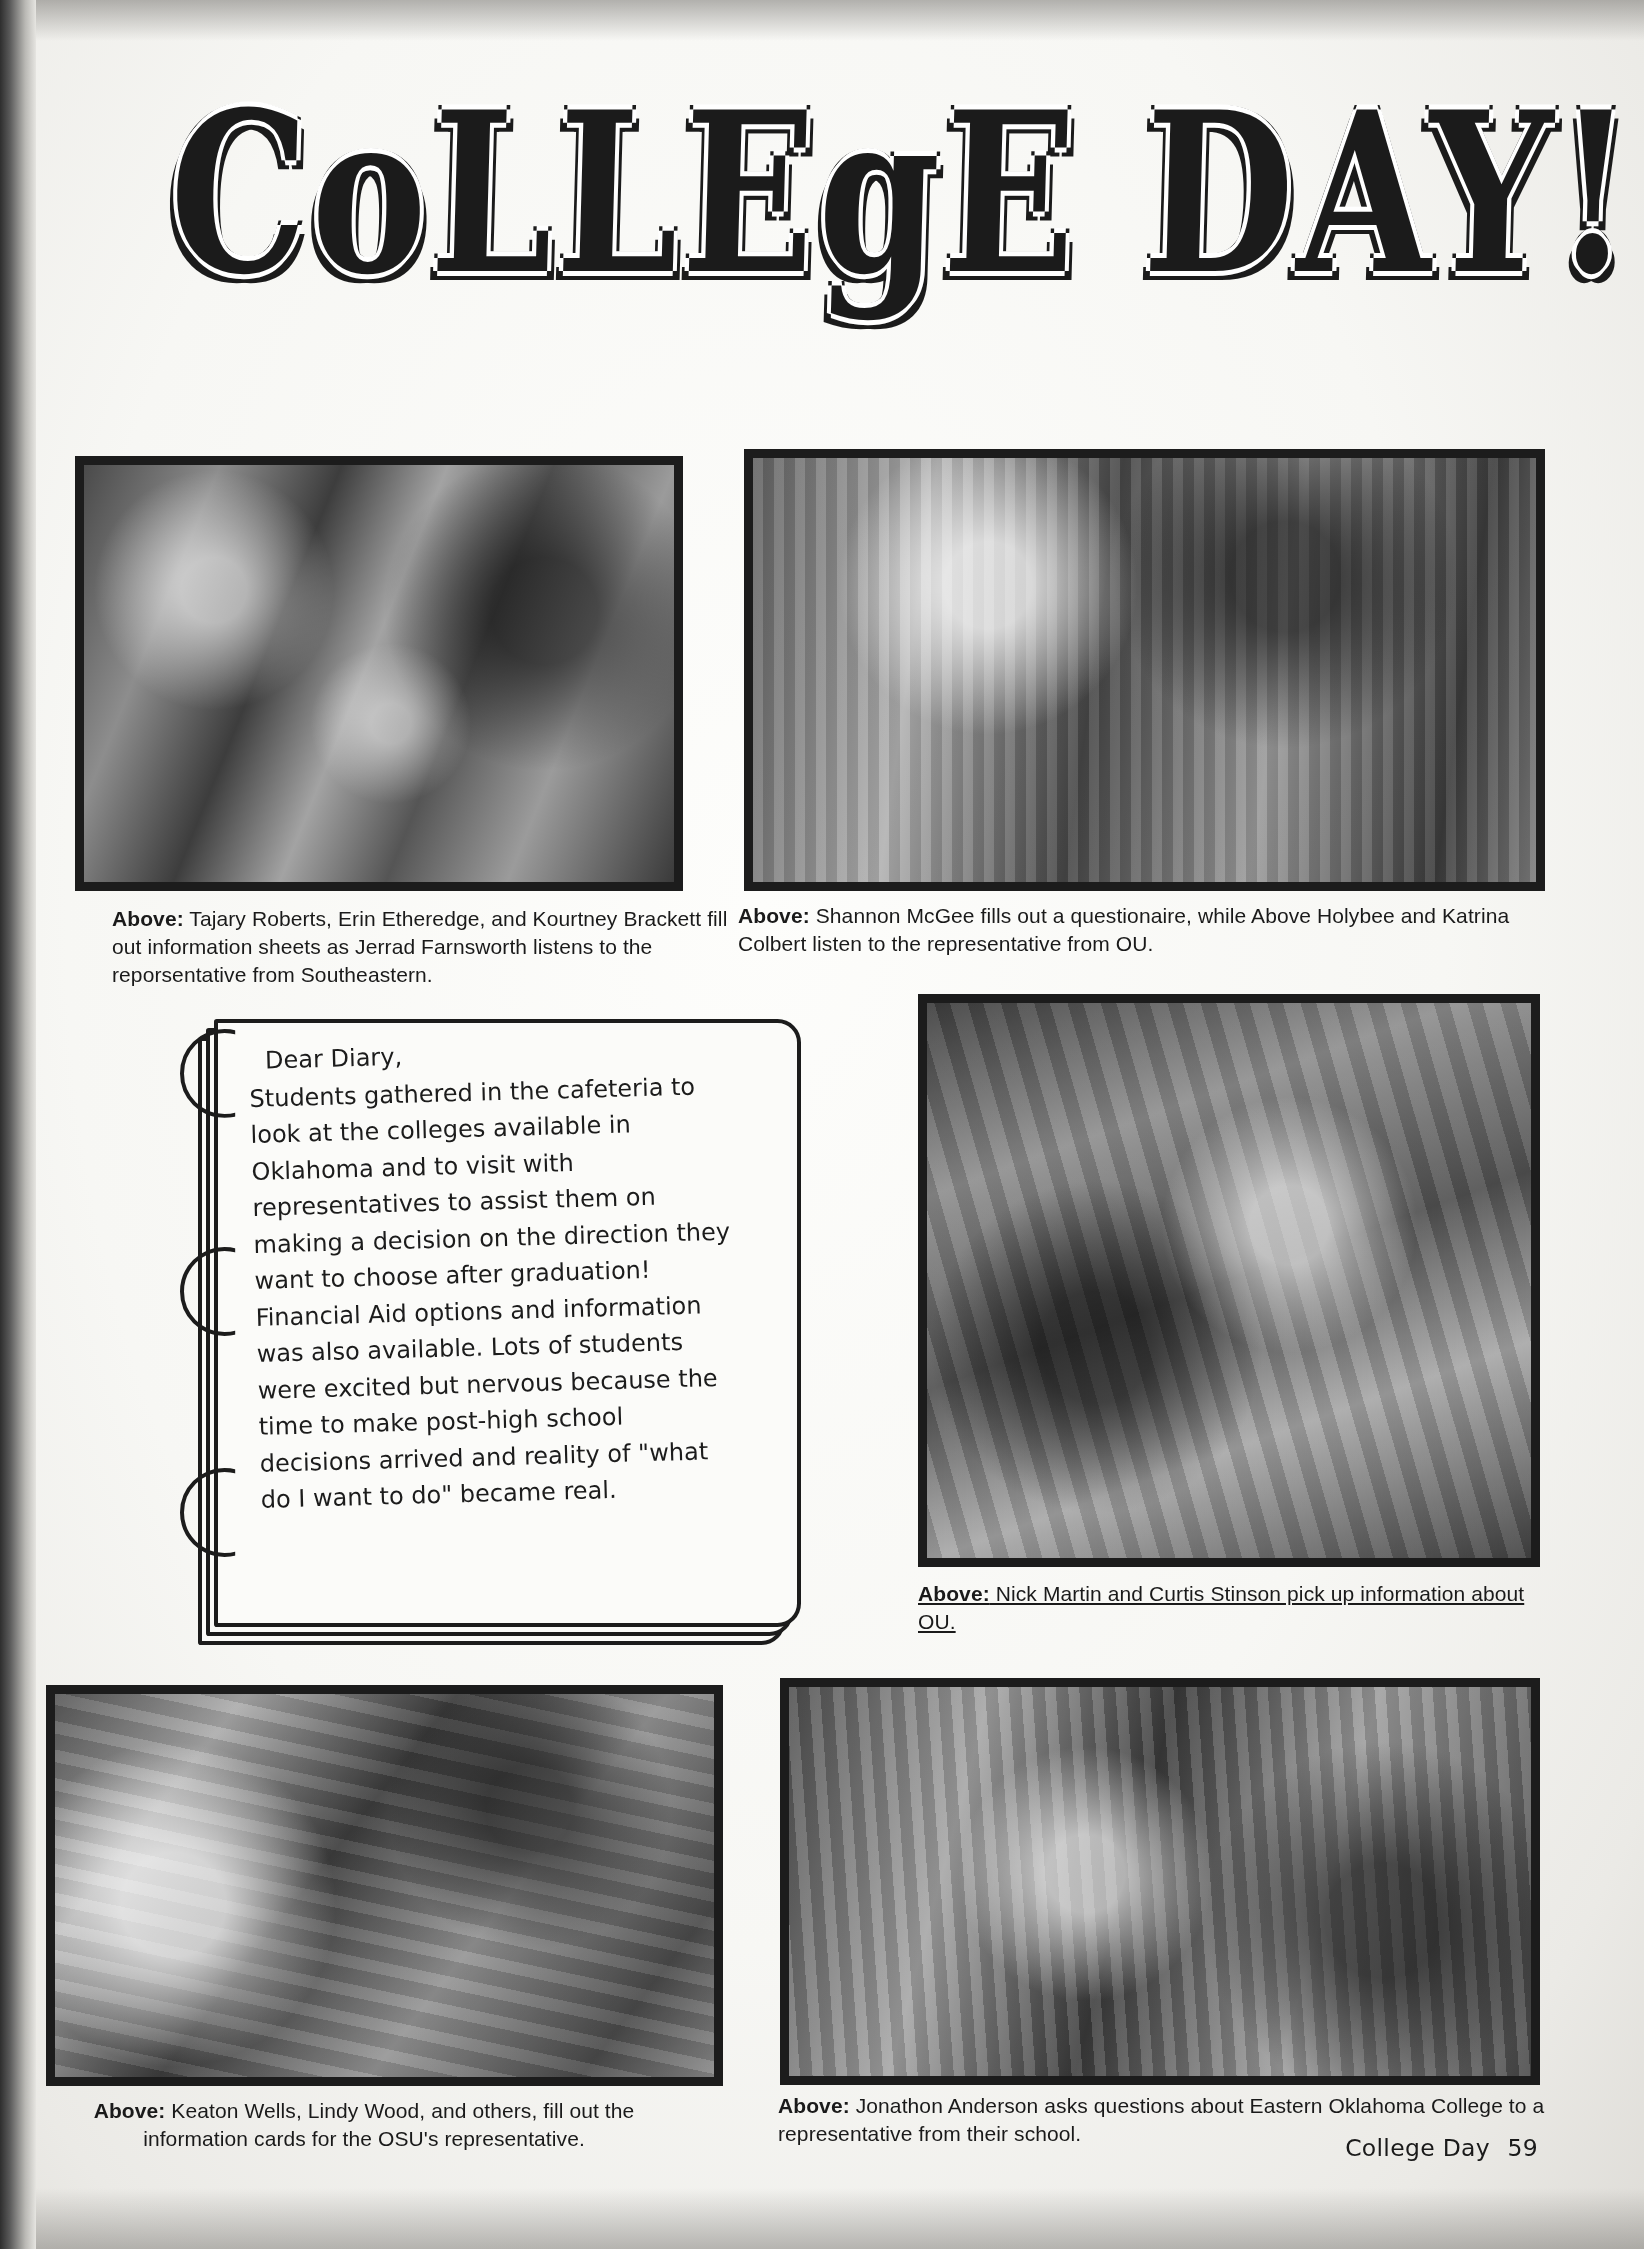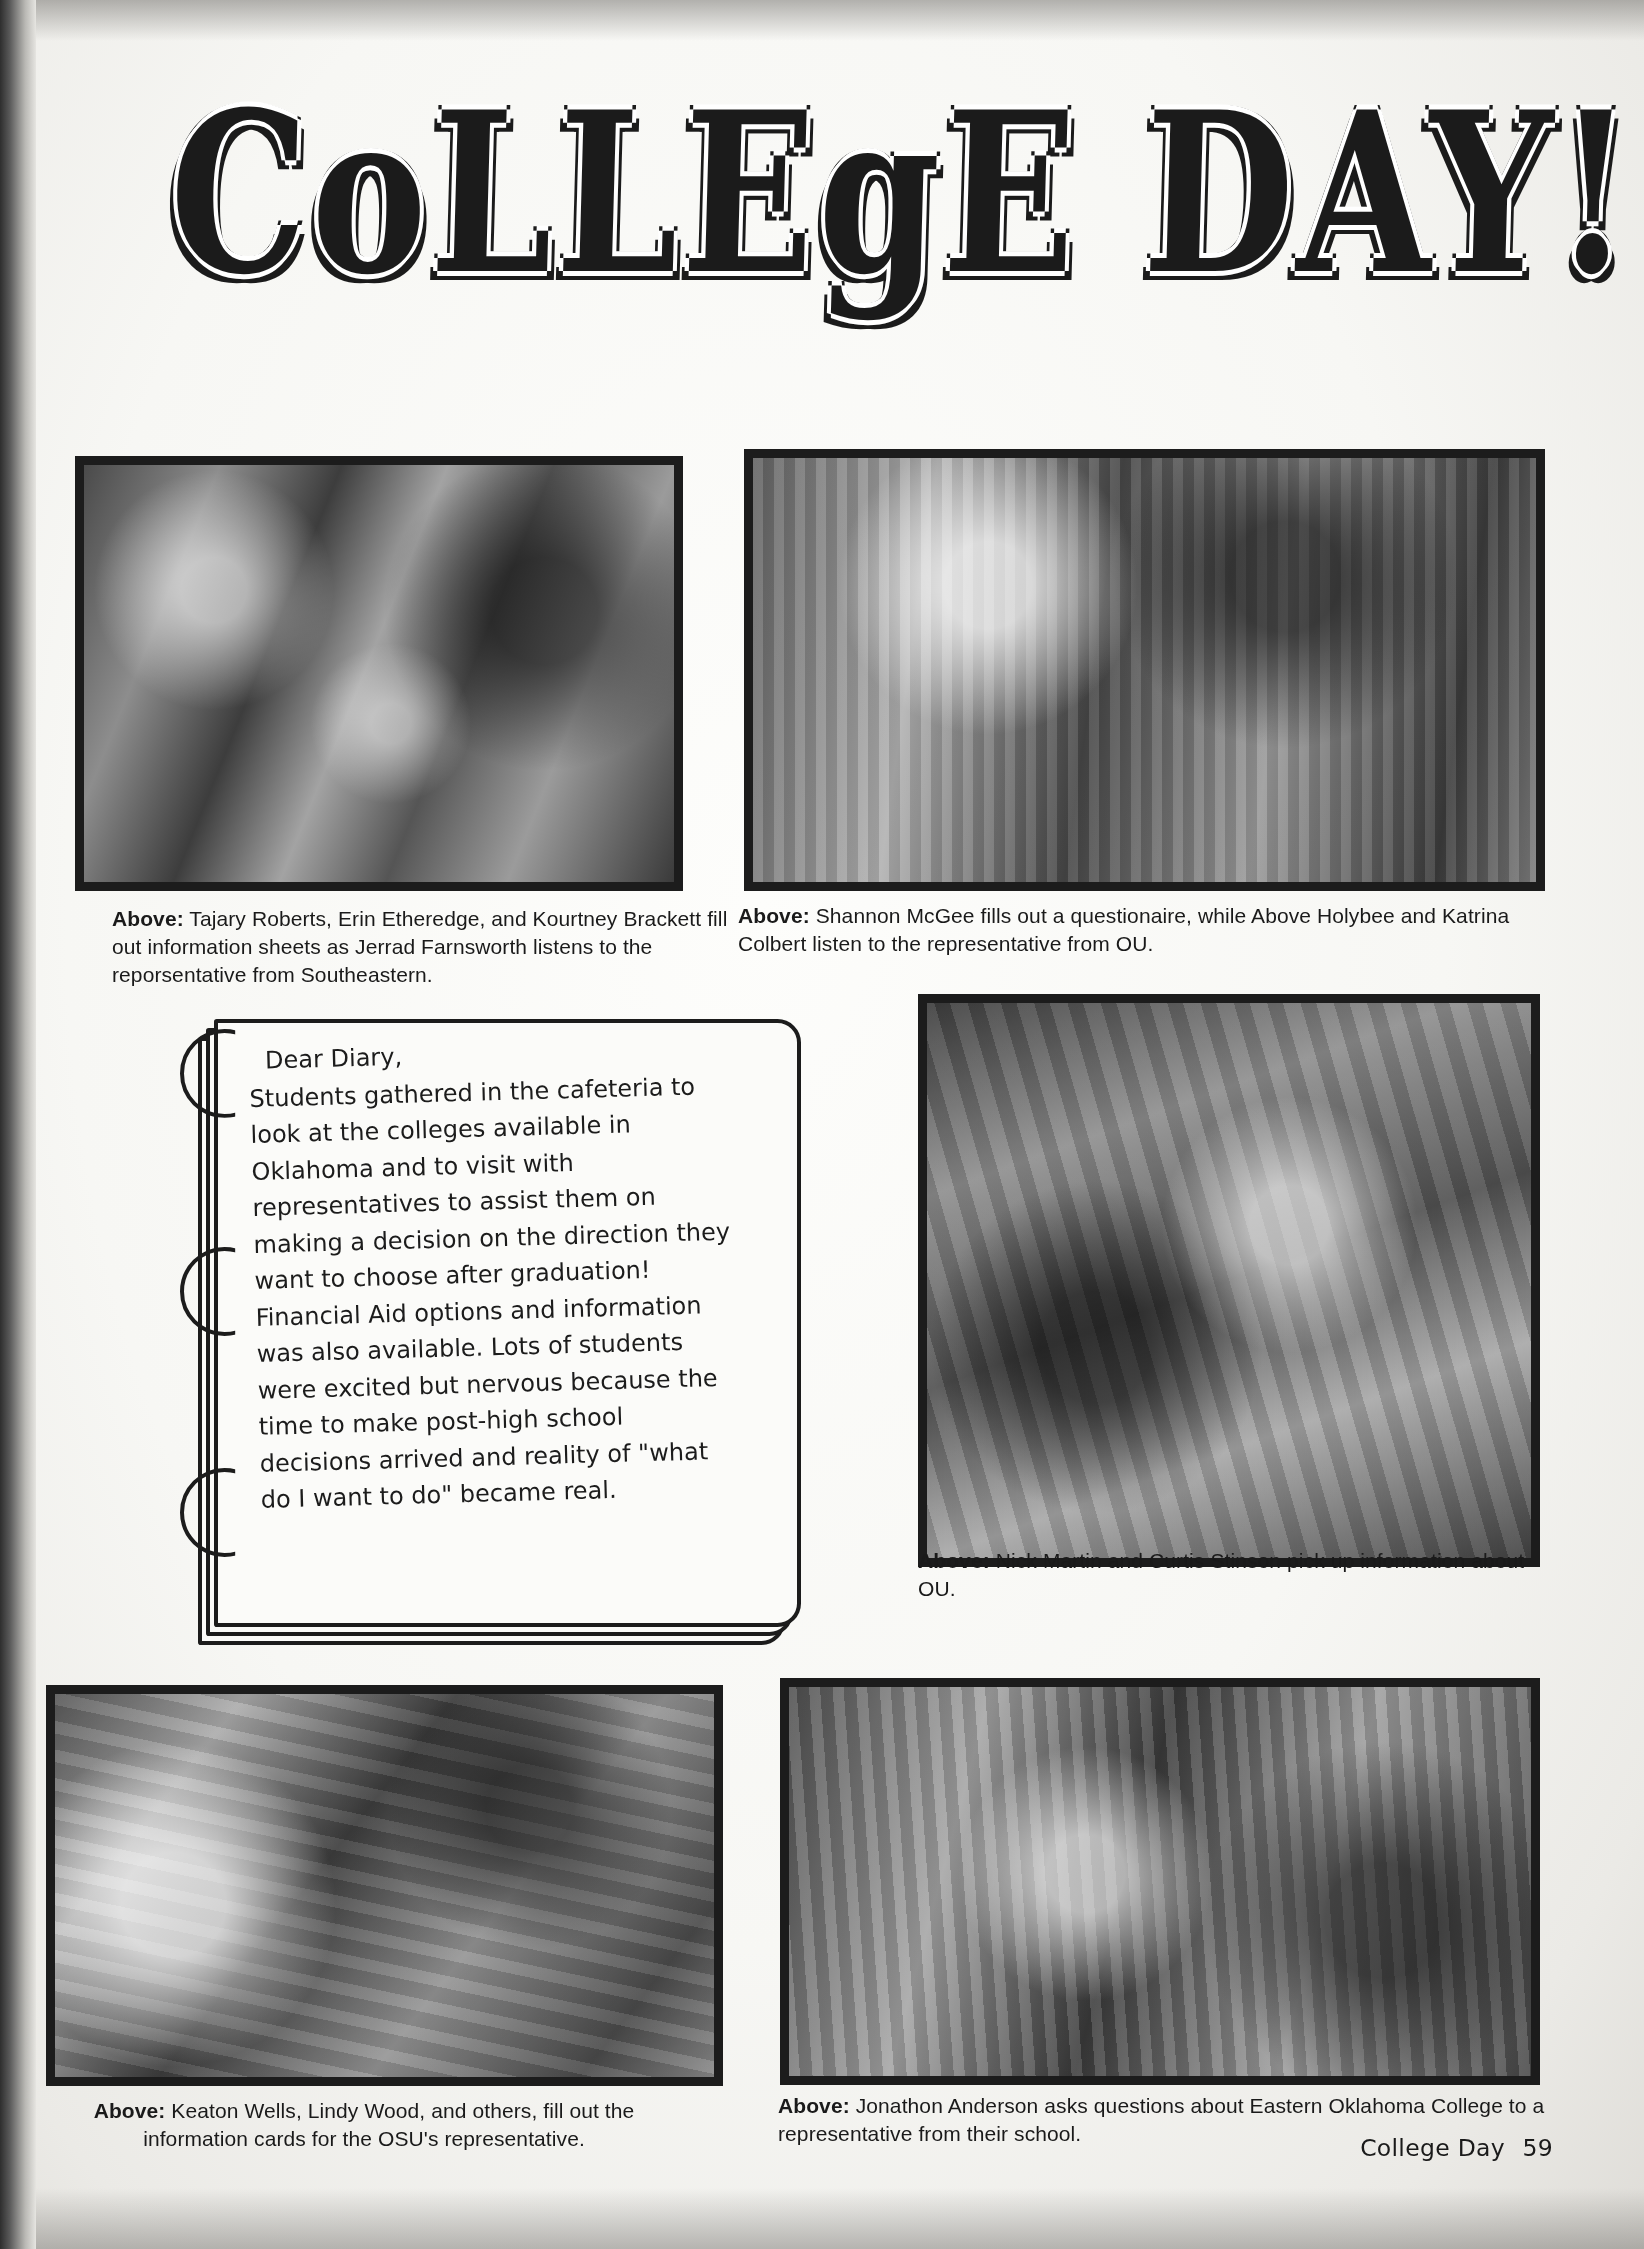--- a/index.html
+++ b/index.html
@@ -188,21 +188,21 @@
     background: transparent;
     clip-path: polygon(0 0, 62% 0, 62% 100%, 0 100%);
   }
   .ring.r1 { top: 9.7px; }
   .ring.r2 { top: 228px; }
   .ring.r3 { top: 449px; }
 
   
   .footer {
     position: absolute;
-    right: 91px;
+    right: 106px;
     bottom: 88px;
     font-family: "DejaVu Sans", sans-serif;
     font-size: 23.5px;
     color: #1a1a1a;
     letter-spacing: 0.3px;
   }
   .footer .pg { margin-left: 9.7px; }
 </style>
 </head>
 <body>
@@ -226,21 +226,21 @@
   <div class="photo tex-b" style="left:744px; top:449px; width:801px; height:442px;">
     <div class="inner"></div>
   </div>
   <div class="caption" style="left:738px; top:902px; width:815px;">
     <b>Above:</b><span> Shannon McGee fills out a questionaire, while Above Holybee and Katrina Colbert listen to the representative from OU.</span>
   </div>
 
   <div class="photo tex-c" style="left:918px; top:994px; width:622px; height:573px;">
     <div class="inner"></div>
   </div>
-  <div class="caption" style="left:918px; top:1547px; width:628px;">
+  <div class="caption" style="left:918px; top:1580px; width:628px;text-decoration:underline;">
     <b>Above:</b><span> Nick Martin and Curtis Stinson pick up information about OU.</span>
   </div>
 
   <div class="diary">
     <div class="sheet s3"></div>
     <div class="sheet s2"></div>
     <div class="sheet s1"></div>
     <div class="rings">
       <div class="ring r1"></div>
       <div class="ring r2"></div>

